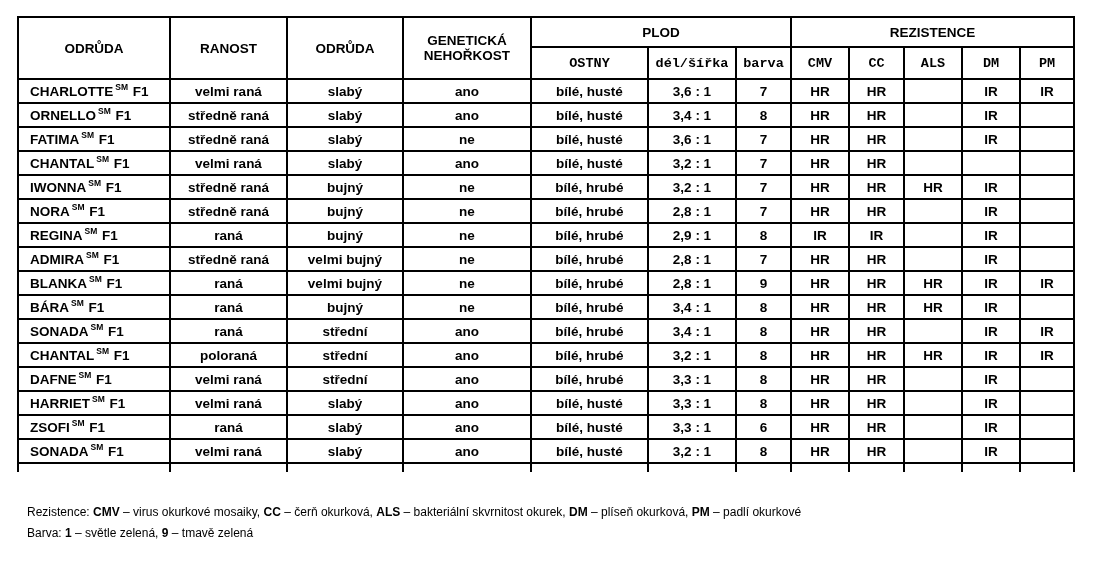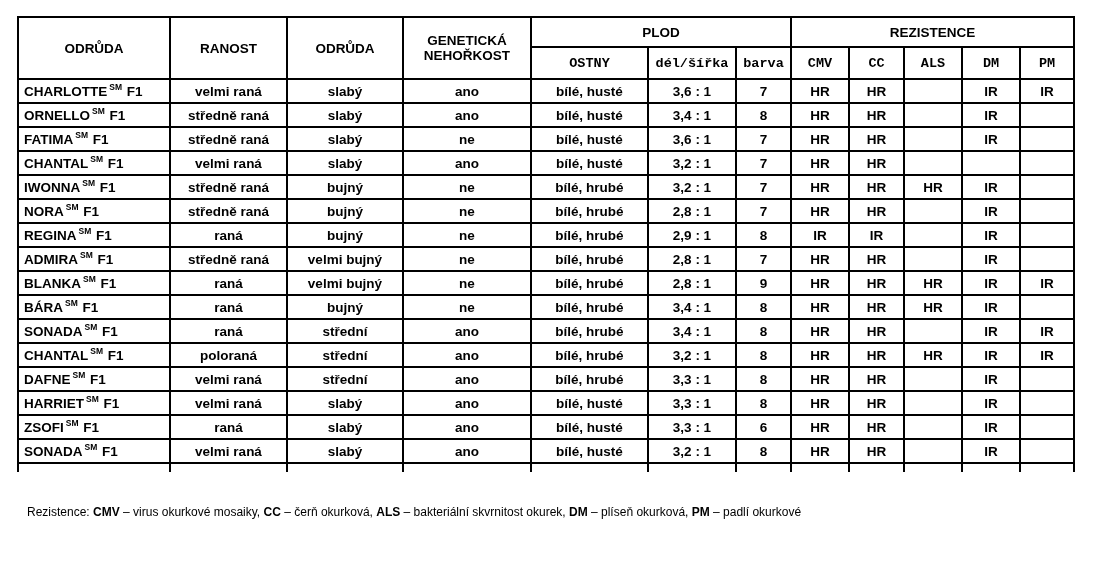--- a/index.html
+++ b/index.html
@@ -30,21 +30,21 @@
     padding: 0 2px;
     overflow: hidden;
     white-space: nowrap;
   }
   .tbl th.wrap { white-space: normal; line-height: 15px; }
   .tbl thead tr.group-row th { height: 28px; }
   .tbl thead tr.sub-row th { height: 30px; font-family: Liberation Mono, monospace; }
   .tbl tbody td { height: 22px; }
   .tbl td.name {
     text-align: left;
-    padding-left: 5px;
+    padding-left: 11px;
   }
   .tbl td.name sup {
     font-size: 8.5px;
     font-weight: bold;
     vertical-align: super;
     line-height: 0;
     margin: 0 1px 0 2px;
   }
   
   .tbl tr.stub td {
@@ -341,15 +341,16 @@
           <td></td>
           <td></td>
           <td></td>
           <td></td>
         </tr>
       </tbody>
   </table>
 
   <div class="legend" id="legend">
       <p><span>Rezistence: </span><span class="b">CMV</span><span> – virus okurkové mosaiky, </span><span class="b">CC</span><span> – čerň okurková, </span><span class="b">ALS</span><span> – bakteriální skvrnitost okurek, </span><span class="b">DM</span><span> – plíseň okurková, </span><span class="b">PM</span><span> – padlí okurkové</span></p>
+      <p><span>Barva: </span><span class="b">1</span><span> – světle zelená, </span><span class="b">9</span><span> – tmavě zelená</span></p>
     </div>
 
 </div>
 
 </body></html>

